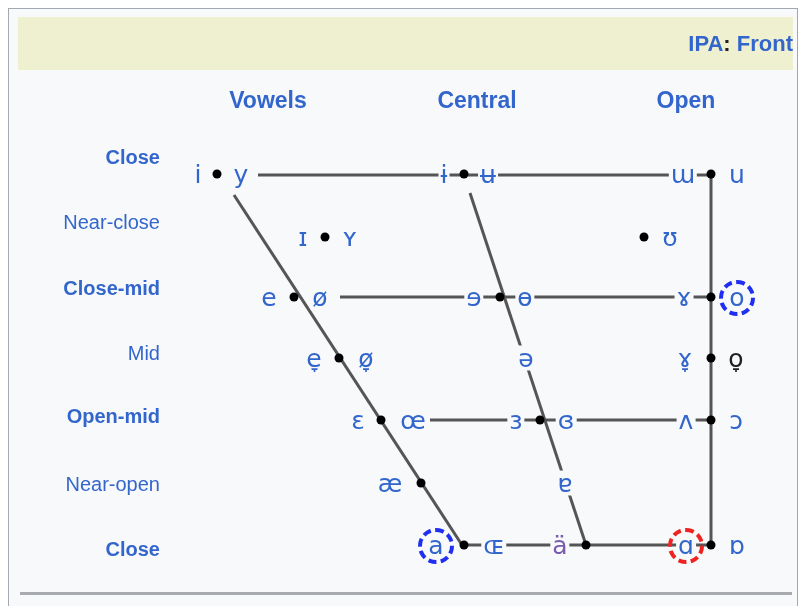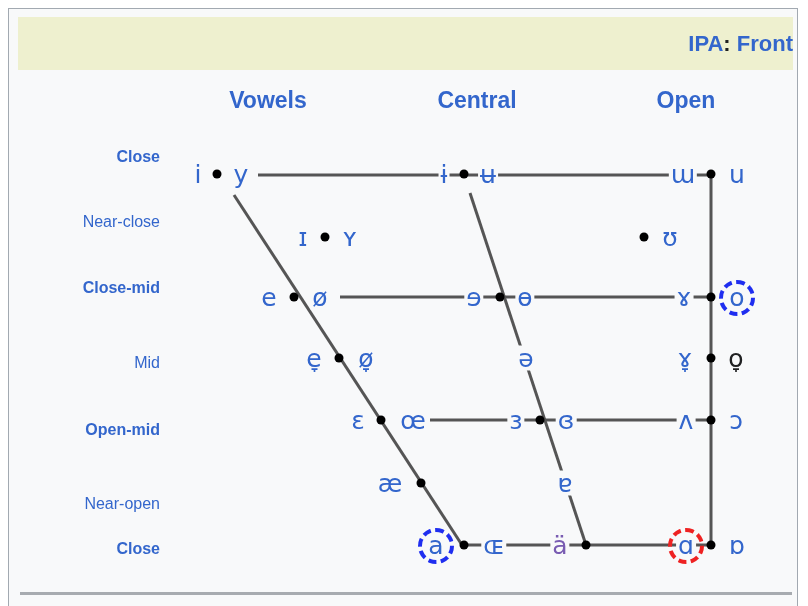--- a/index.html
+++ b/index.html
@@ -7,21 +7,21 @@
          font-family: "Liberation Sans", "DejaVu Sans", sans-serif; }
   .frame { position: absolute; left: 8px; top: 8px; width: 790px; height: 610px;
            background: #f8f9fa; border: 1px solid #a2a9b1; box-sizing: border-box; }
   .header { position: absolute; left: 18px; top: 17px; width: 775px; height: 53px;
             background: #eef0cf; display: flex; align-items: center; justify-content: flex-end;
             font-weight: bold; font-size: 22px; }
   .header .link { color: #3366cc; }
   .header .colon { color: #202122; }
   .col-head { position: absolute; top: 87px; font-weight: bold; font-size: 23px; color: #3366cc;
               transform: translateX(-50%); white-space: nowrap; }
-  .row-label { position: absolute; right: 648px; font-size: 16px; color: #3366cc;
+  .row-label { position: absolute; right: 648px; font-size: 20px; color: #3366cc;
                transform: translateY(-50%); white-space: nowrap; }
   .row-label.bold { font-weight: bold; }
   svg.lines { position: absolute; left: 0; top: 0; width: 808px; height: 606px; }
   .vowel { position: absolute; font-family: "DejaVu Sans", sans-serif; font-size: 25px;
            color: #3366cc; transform: translate(-50%, -50%); white-space: nowrap; line-height: 1;
            background: #f8f9fa; padding: 0 2px; }
   .vowel.visited { color: #795cb2; }
   .vowel.dark { color: #202122; }
   .dot { position: absolute; width: 9px; height: 9px; border-radius: 50%; background: #000;
          transform: translate(-50%, -50%); }
@@ -39,23 +39,23 @@
   <span class="link">IPA</span><span class="colon">:</span>&nbsp;<span class="link">Front</span>
 </div>
 
 <span class="col-head" style="left:268px">Vowels</span>
 <span class="col-head" style="left:477px">Central</span>
 <span class="col-head" style="left:686px">Open</span>
 
 <span class="row-label bold" style="top:157px">Close</span>
 <span class="row-label" style="top:222px">Near-close</span>
 <span class="row-label bold" style="top:288px">Close-mid</span>
-<span class="row-label" style="top:363px">Mid</span>
-<span class="row-label bold" style="top:430px">Open-mid</span>
-<span class="row-label" style="top:504px">Near-open</span>
+<span class="row-label" style="top:353px">Mid</span>
+<span class="row-label bold" style="top:416px">Open-mid</span>
+<span class="row-label" style="top:484px">Near-open</span>
 <span class="row-label bold" style="top:549px">Close</span>
 
 <svg class="lines">
   <g stroke="#555" stroke-width="3" fill="none">
 
     <line x1="258" y1="175" x2="710" y2="175"></line>
     <line x1="340" y1="297" x2="710" y2="297"></line>
     <line x1="430" y1="420" x2="710" y2="420"></line>
     <line x1="462" y1="545" x2="710" y2="545"></line>
 

